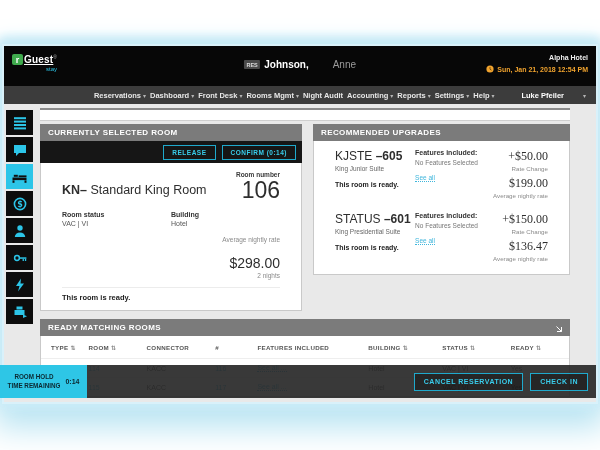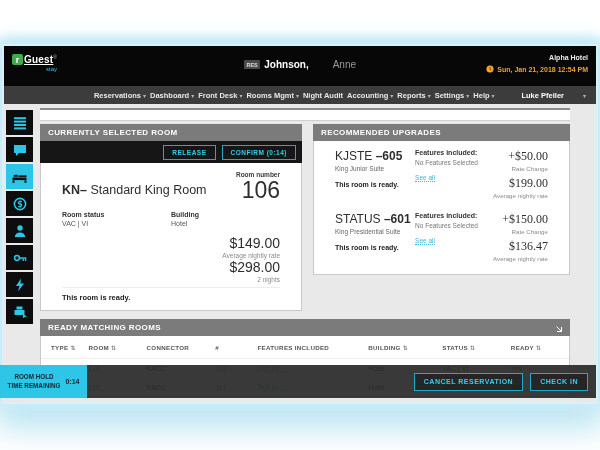--- a/index.html
+++ b/index.html
@@ -54,21 +54,21 @@
   .room-number-block{text-align:right;}
   .room-number-label{font-size:6.5px;font-weight:bold;color:#3a3a3a;}
   .room-number{font-size:23px;color:#2e2e2e;line-height:1.05;font-weight:300;}
   .meta-row{display:flex;margin-top:9px;}
   .meta-col{width:50%;}
   .meta-label{font-size:7px;font-weight:bold;color:#333;}
   .meta-value{font-size:7px;color:#555;margin-top:2px;}
   .rates{margin-top:8px;text-align:right;}
   .rate-val{font-size:14px;color:#2e2e2e;}
   .rate-cap{font-size:6.5px;color:#8a8a8a;margin-top:1px;}
-  .rate-block+.rate-block{margin-top:0;}
+  .rate-block+.rate-block{margin-top:12px;}
   .ready-line{margin-top:auto;font-size:7.5px;font-weight:bold;color:#222;border-top:1px solid #ececec;padding-top:5px;}
   .upgrade{display:grid;grid-template-columns:1.15fr 1fr .95fr;gap:4px;margin-bottom:9px;}
   .up-code{font-size:12px;color:#2e2e2e;}
   .up-num{font-weight:bold;}
   .up-name{font-size:6.5px;color:#666;margin-top:2px;}
   .up-ready{font-size:7px;font-weight:bold;color:#222;margin-top:9px;}
   .feat-label{font-size:7px;font-weight:bold;color:#333;}
   .feat-val{font-size:6.5px;color:#777;margin-top:3px;}
   .see-all{font-size:6.5px;color:#3fb6dc;margin-top:3px;border-bottom:1px dotted #3fb6dc;display:inline-block;cursor:pointer;}
   .up-right{text-align:right;}
@@ -264,21 +264,20 @@
                   <div class="meta-label">Room status</div>
                   <div class="meta-value">VAC | VI</div>
                 </div>
                 <div class="meta-col">
                   <div class="meta-label">Building</div>
                   <div class="meta-value">Hotel</div>
                 </div>
               </div>
               <div class="rates">
                 <div class="rate-block">
-                  <div class="rate-val">$149.00</div>
                   <div class="rate-cap">Average nightly rate</div>
                 </div>
                 <div class="rate-block">
                   <div class="rate-val">$298.00</div>
                   <div class="rate-cap">2 nights</div>
                 </div>
               </div>
               <div class="ready-line">This room is ready.</div>
             </div>
           </div>

